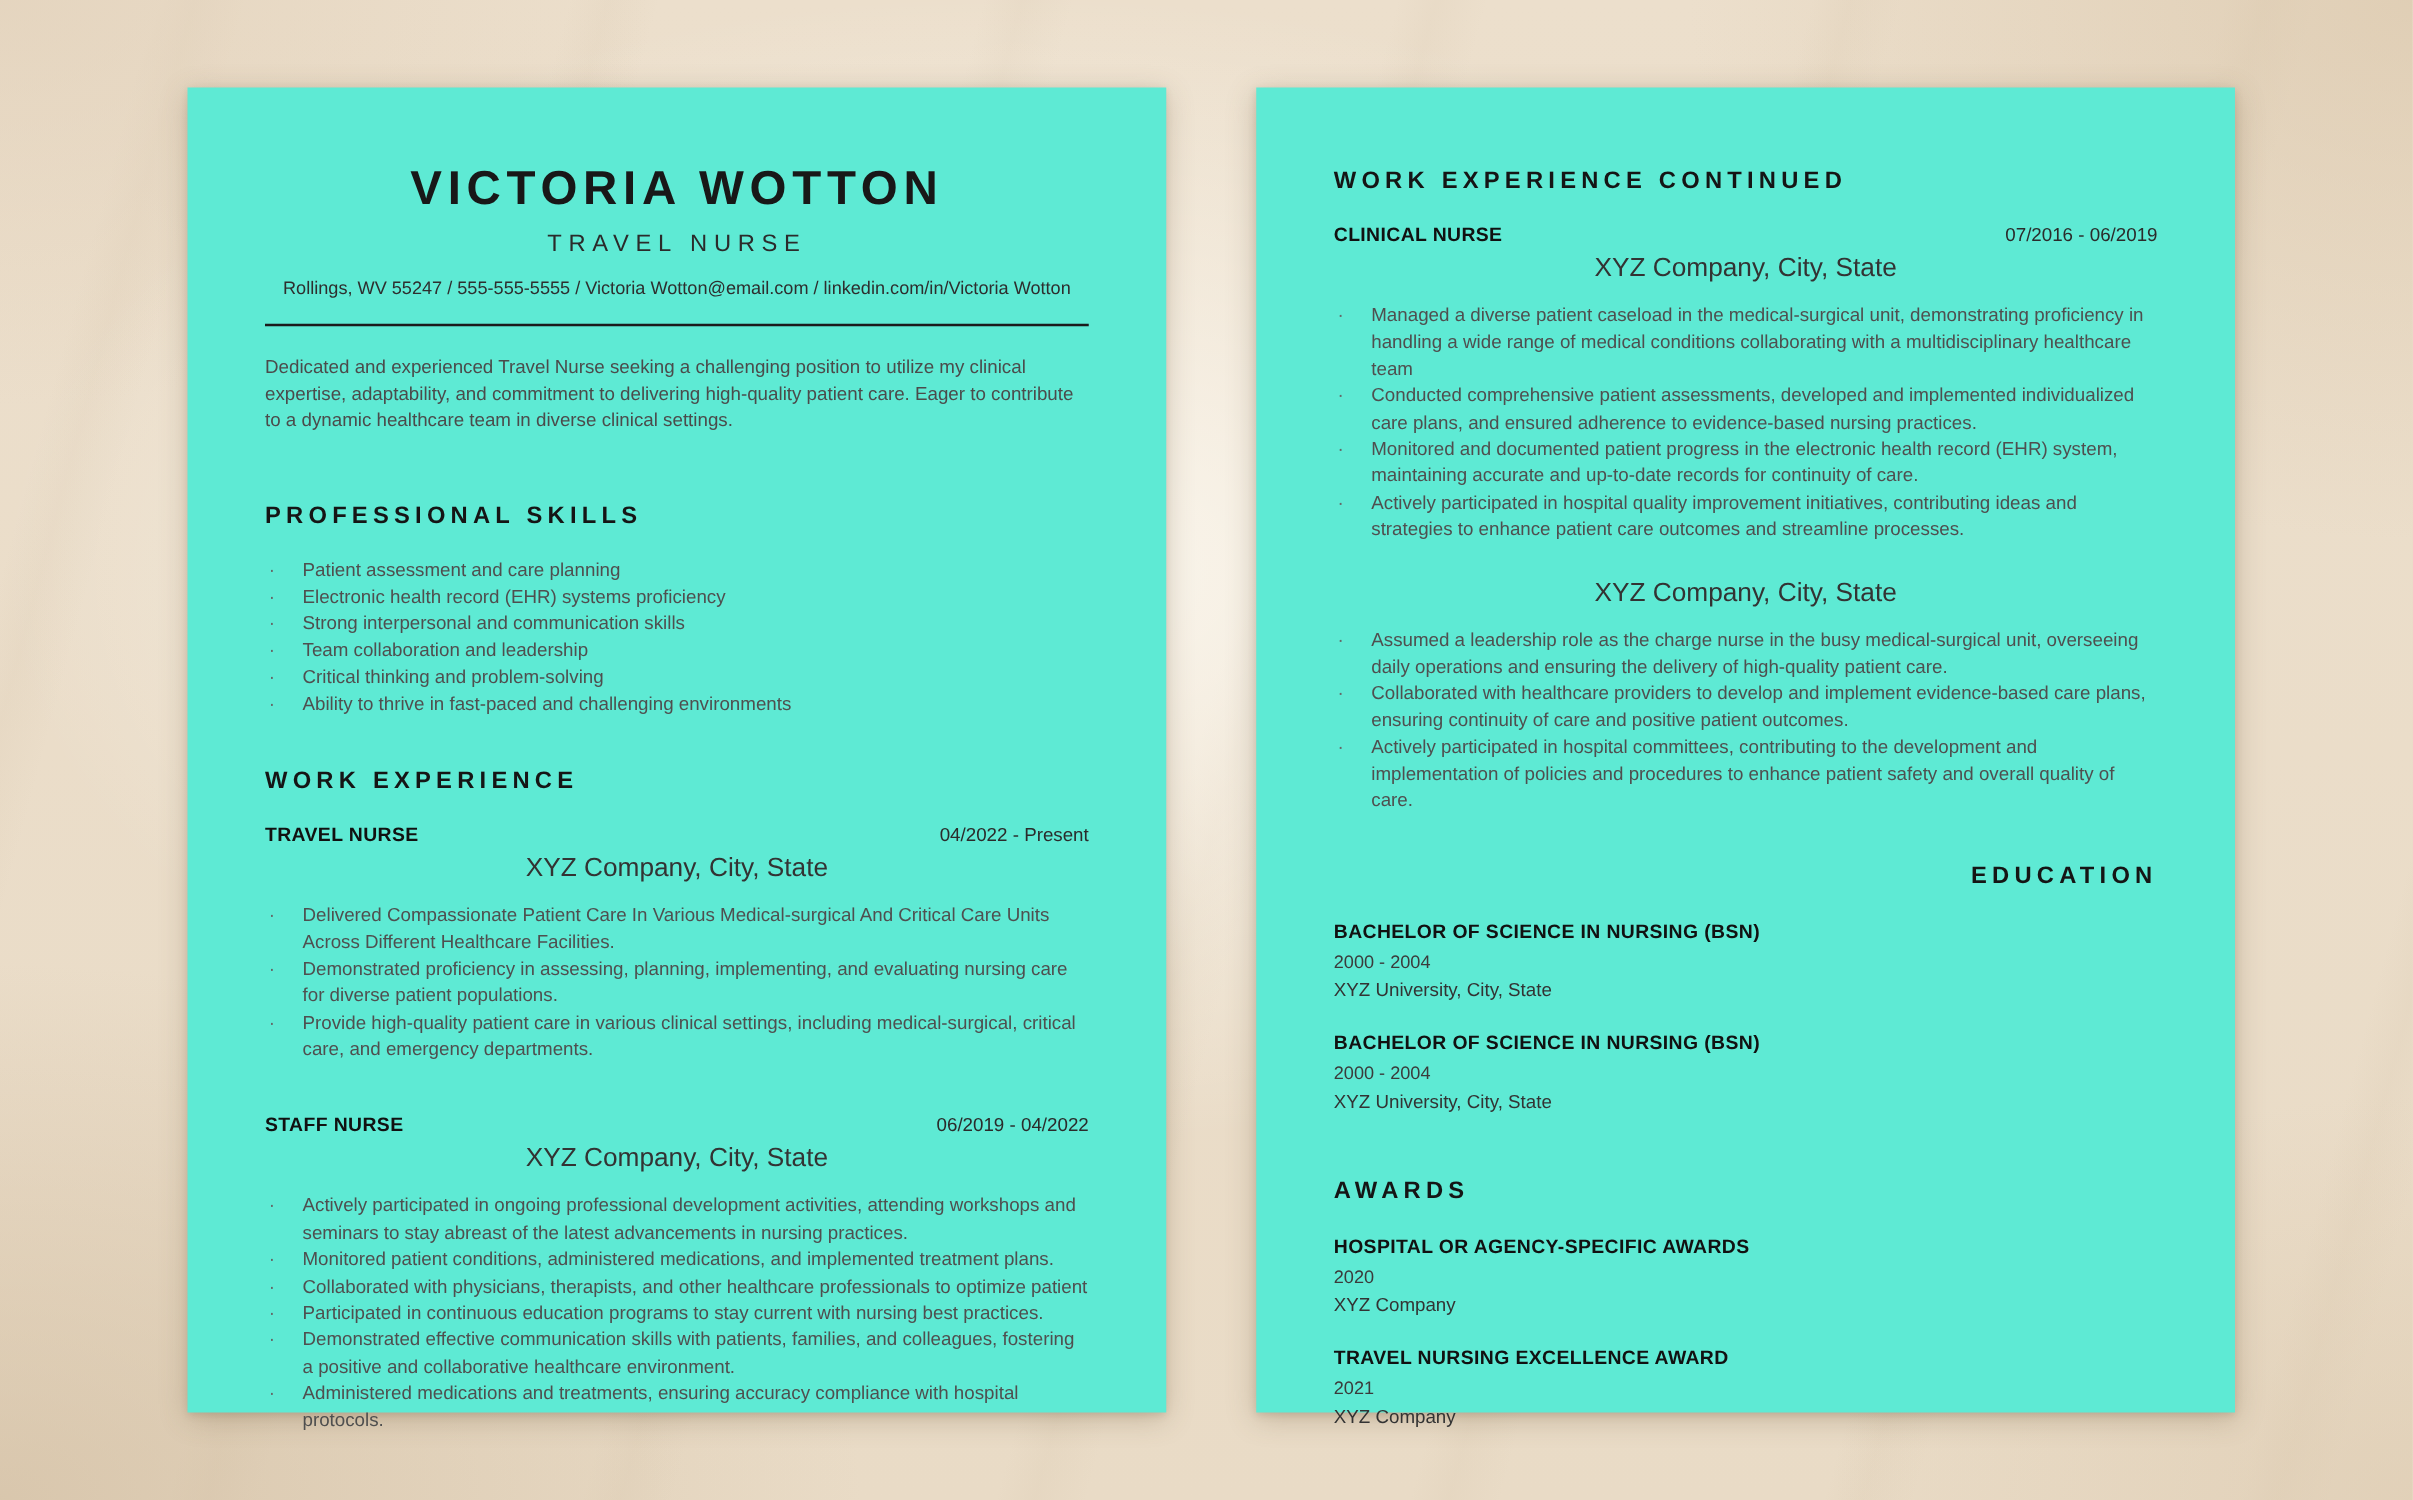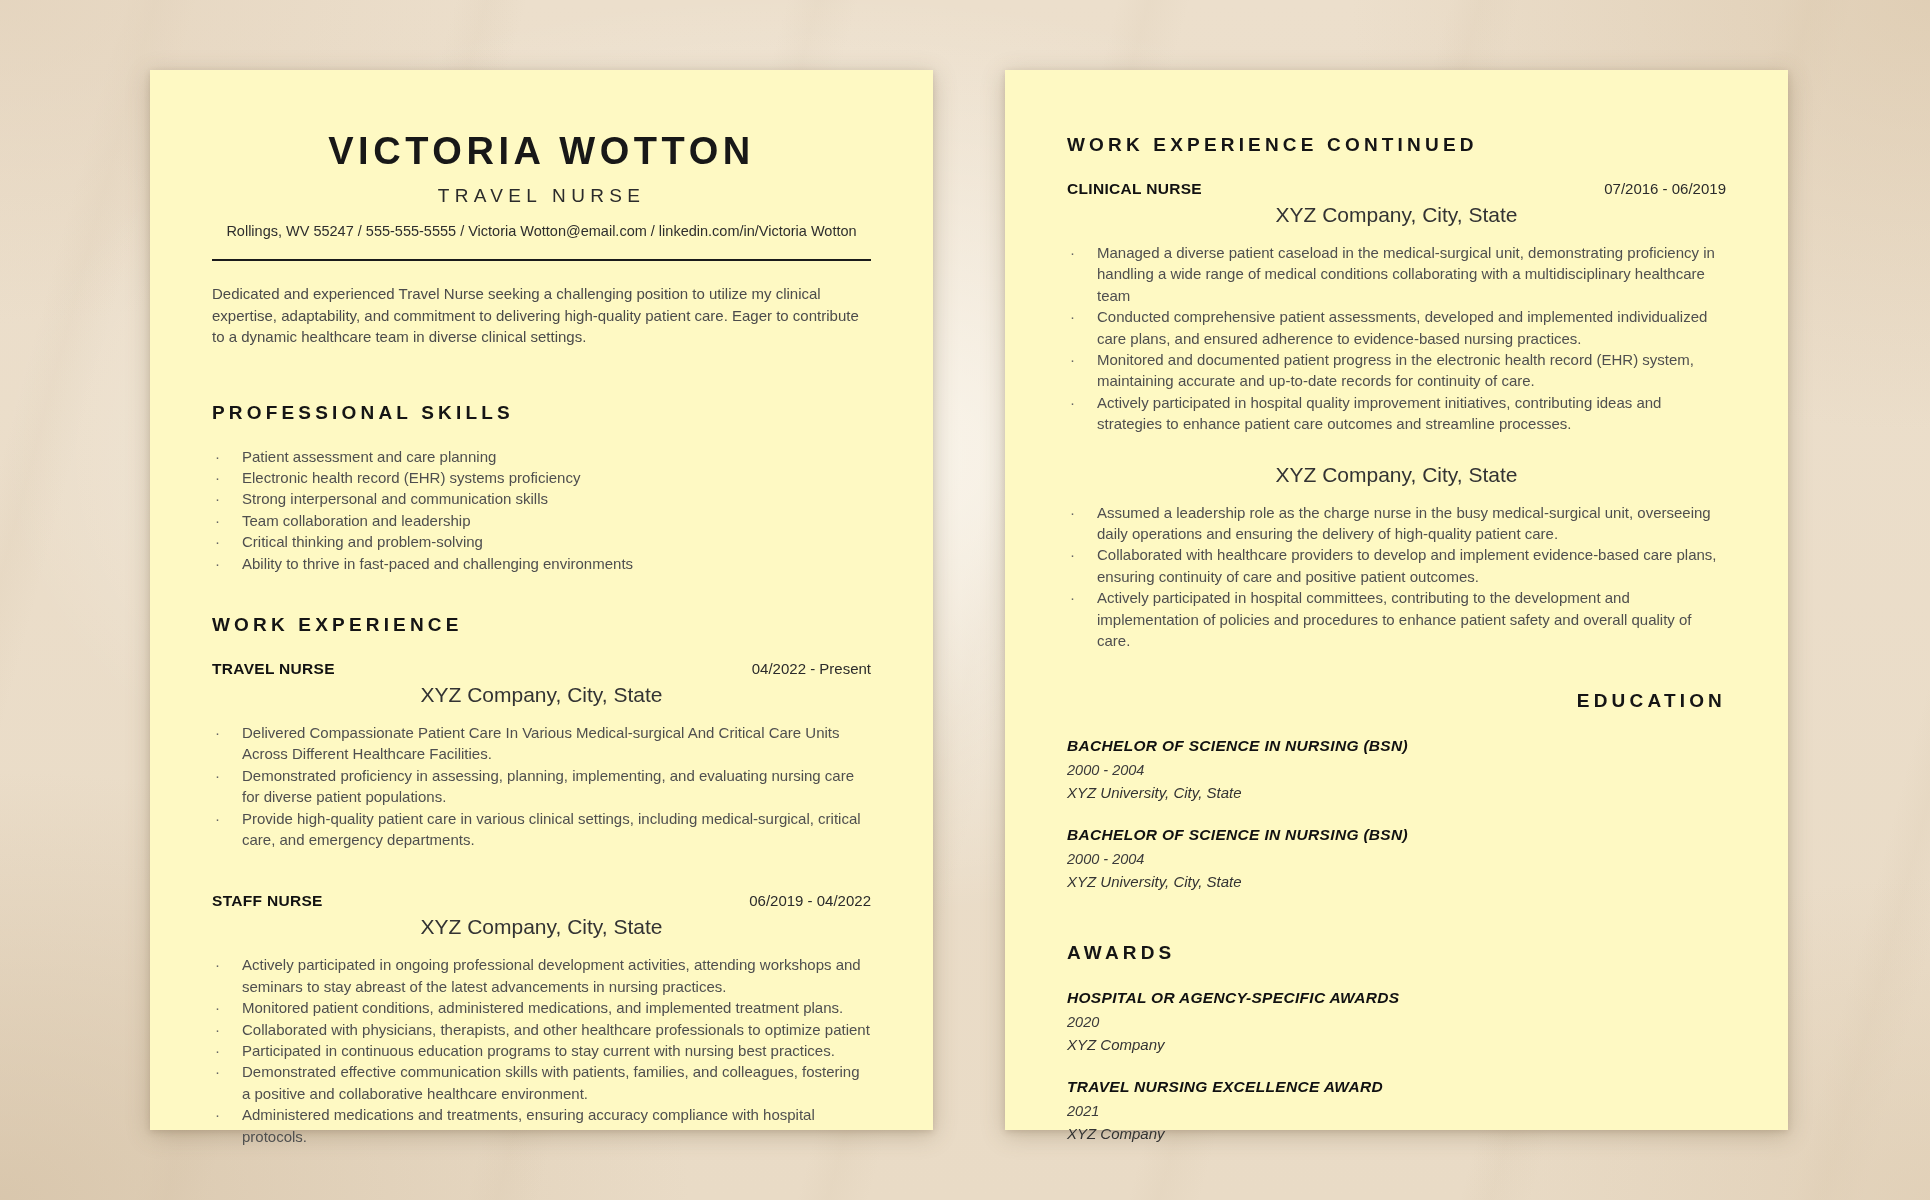--- a/index.html
+++ b/index.html
@@ -16,21 +16,21 @@
       radial-gradient(45% 45% at 0% 0%, rgba(223,205,181,0.55), rgba(223,205,181,0) 60%),
       radial-gradient(40% 45% at 100% 100%, rgba(219,200,173,0.55), rgba(219,200,173,0) 60%),
       repeating-linear-gradient(105deg, rgba(186,164,132,0.00) 0px, rgba(186,164,132,0.00) 120px, rgba(186,164,132,0.07) 150px, rgba(186,164,132,0.00) 190px, rgba(186,164,132,0.00) 320px),
       linear-gradient(180deg, #ecdfcc 0%, #e9dbc6 100%);
   }
   .page {
     position: absolute;
     top: 70px;
     width: 783px;
     height: 1060px;
-    background: #fef9c3;
+    background: #5eead4;
     box-shadow: 0 5px 22px rgba(110,88,60,0.30), 0 2px 6px rgba(110,88,60,0.18);
     padding: 48px 62px 0 62px;
   }
   .page-1 { left: 150px; }
   .page-2 { left: 1005px; }
 
   .name {
     margin-top: 12px;
     text-align: center;
     font-size: 38px;
@@ -109,21 +109,21 @@
     color: #2b2b2b;
   }
   .job-company {
     margin-top: 5px;
     font-size: 21px;
     color: #333333;
     text-align: center;
   }
   .job .bullets { margin-top: 15px; }
 
-  .entry { margin-top: 24px; font-style: italic; }
+  .entry { margin-top: 24px; }
   .entry + .entry { margin-top: 22px; }
   .entry-title {
     font-size: 15.5px;
     font-weight: 800;
     letter-spacing: 0.02em;
     color: #111111;
     line-height: 19px;
   }
   .entry-dates {
     margin-top: 6px;

